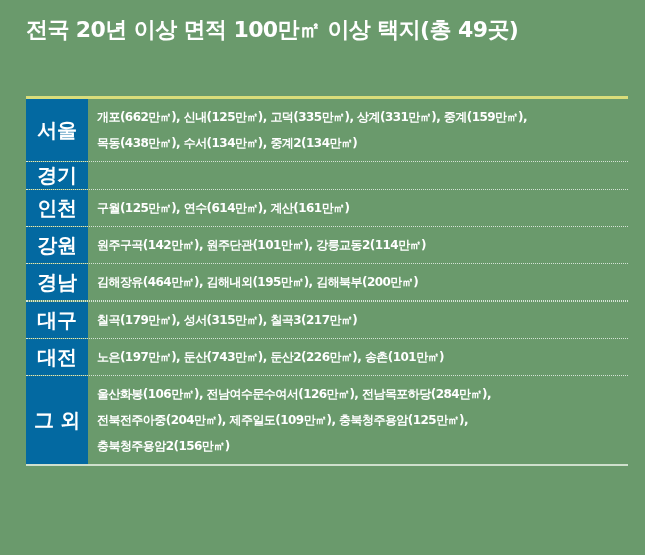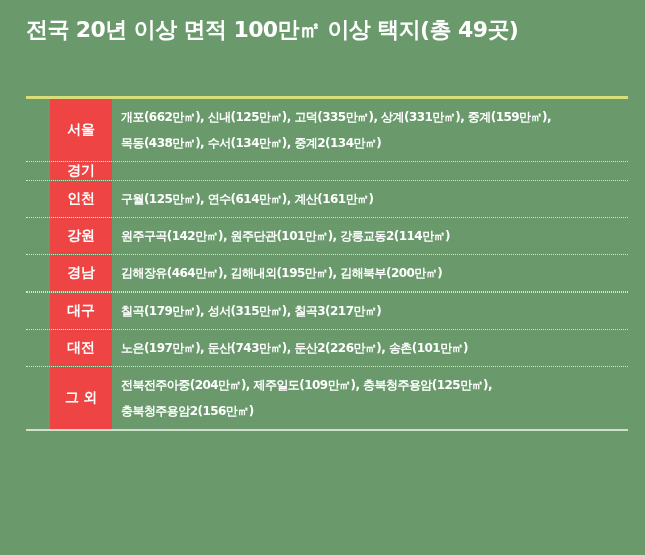--- a/index.html
+++ b/index.html
@@ -56,30 +56,29 @@
     position:relative;
   }
   .row + .row .label-cell::after,
   .row + .row .content-cell::after{content:none;}
   .row:not(:last-child){
     border-bottom:1px dotted rgba(255,255,255,0.72);
   }
   .label-cell{
     width:62px;
     min-width:62px;
-    background:#ef4444;
+    background:#0369a1;
     color:#ffffff;
-    font-size:14px;
+    font-size:20px;
     font-weight:bold;
     display:flex;
     align-items:center;
     justify-content:center;
     letter-spacing:-0.3px;
     box-sizing:border-box;
-    margin-left:24px;
   }
   .content-cell{
     flex:1;
     color:#ffffff;
     font-size:12px;
     font-weight:bold;
     letter-spacing:-0.55px;
     padding:5px 0 5px 9px;
     box-sizing:border-box;
     display:flex;
@@ -150,20 +149,21 @@
         </div>
         <div class="row">
           <div class="label-cell">대전</div>
           <div class="content-cell">
             <div class="content-line">노은(197만㎡), 둔산(743만㎡), 둔산2(226만㎡), 송촌(101만㎡)</div>
           </div>
         </div>
         <div class="row">
           <div class="label-cell">그 외</div>
           <div class="content-cell">
+            <div class="content-line">울산화봉(106만㎡), 전남여수문수여서(126만㎡), 전남목포하당(284만㎡),</div>
             <div class="content-line">전북전주아중(204만㎡), 제주일도(109만㎡), 충북청주용암(125만㎡),</div>
             <div class="content-line">충북청주용암2(156만㎡)</div>
           </div>
         </div>
       </div>
     <div class="bottom-rule"></div>
   </div>
 
   <div class="spacer"></div>
 

